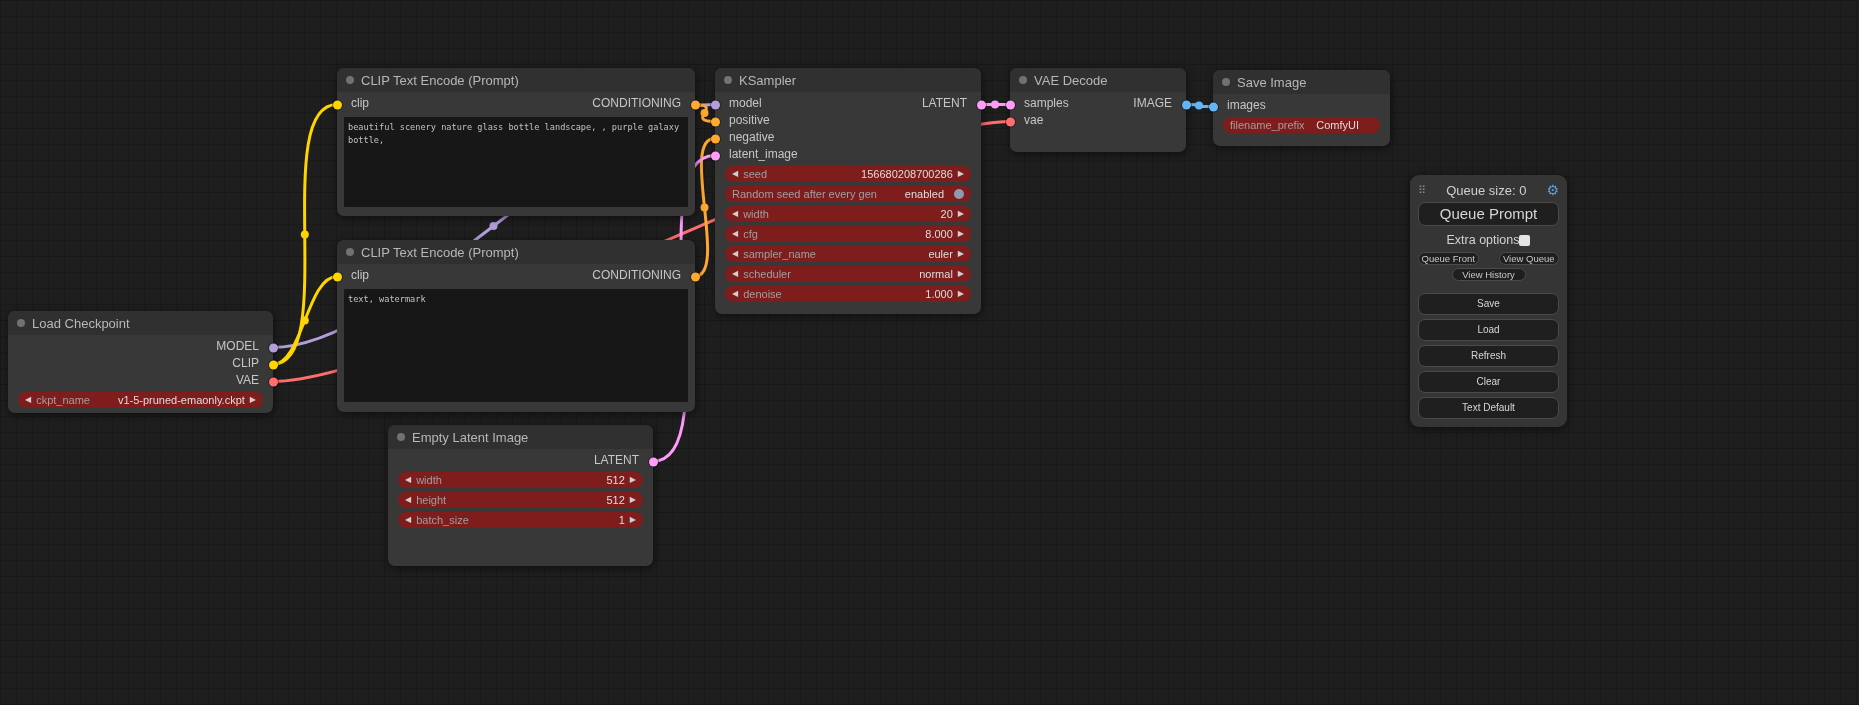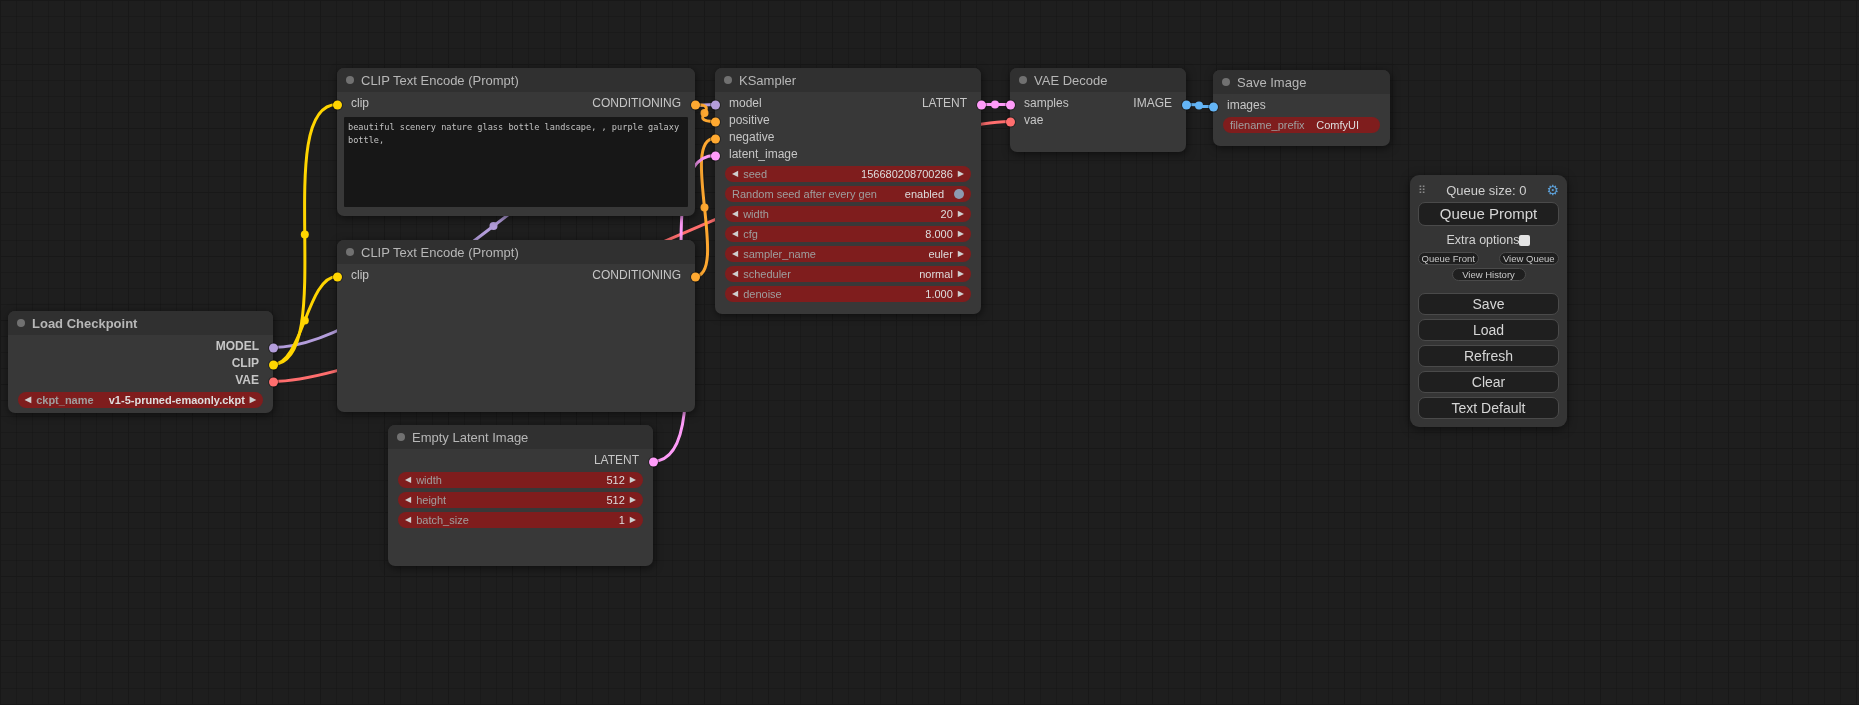--- a/index.html
+++ b/index.html
@@ -57,21 +57,21 @@
   #menu{position:absolute;left:1410px;top:175px;width:157px;z-index:3;
         background:#353535;border-radius:9px;box-shadow:0 2px 10px rgba(0,0,0,.55);
         padding:6px 8px 8px;}
   .mtop{display:flex;align-items:center;height:18px;color:#cfcfcf;font-size:13px;}
   .drag{color:#8a8a8a;font-size:11px;flex:none;}
   .qsize{flex:1;text-align:center;}
   .gear{color:#5c9fd6;font-size:14px;flex:none;}
   .btn{width:100%;background:#1f1f1f;border:1px solid #4a4a4a;border-radius:7px;
        color:#d6d6d6;text-align:center;cursor:default;}
   .btn.big{height:24px;line-height:22px;margin-top:3px;font-size:15px;}
-  .btn.act{height:22px;line-height:20px;margin-top:4px;font-size:14px;}
+  .btn.act{height:22px;line-height:20px;margin-top:4px;font-size:10px;}
   .btn.first{margin-top:12px;}
   .extra{display:flex;align-items:center;justify-content:center;
          margin-top:7px;color:#d2d2d2;font-size:12.5px;}
   .chk{width:11px;height:11px;background:#e4e4e4;border-radius:2px;flex:none;}
   .srow{display:flex;gap:20px;margin-top:5px;}
   .sbtn{flex:1;height:13px;line-height:11px;background:#1f1f1f;border:1px solid #4a4a4a;
         border-radius:8px;color:#c9c9c9;font-size:9.5px;text-align:center;white-space:nowrap;}
   .vh{width:74px;margin:3px auto 0;flex:none;display:block;}
 </style>
 </head>
@@ -90,21 +90,21 @@
   <circle class="m-model" cx="493.5" cy="226" r="4"></circle>
   <circle class="m-clip" cx="304.8" cy="234.5" r="4"></circle>
   <circle class="m-clip" cx="304.8" cy="320.5" r="4"></circle>
   <circle class="m-cond" cx="704.5" cy="113" r="4"></circle>
   <circle class="m-cond" cx="704.5" cy="207.5" r="4"></circle>
   <circle class="m-latent" cx="683.5" cy="308.5" r="4"></circle>
   <circle class="m-latent" cx="995" cy="104.5" r="4"></circle>
   <circle class="m-image" cx="1199" cy="105.5" r="4"></circle>
 </svg>
 
-<div class="node" id="node-load-checkpoint" style="left:8px;top:311px;width:265px;height:102px;font-weight:bold;">
+<div class="node" id="node-load-checkpoint" style="left:8px;top:311px;width:265px;height:102px;">
   <div class="nhead">
     <span class="hdot"></span>
     <span class="ntitle">Load Checkpoint</span>
   </div>
   <div class="nbody">
     <div class="row out">
       <span>MODEL</span>
       <span class="slot-dot outp c-model"></span>
     </div>
     <div class="row out">
@@ -147,20 +147,21 @@
     <span class="hdot"></span>
     <span class="ntitle">CLIP Text Encode (Prompt)</span>
   </div>
   <div class="nbody">
     <div class="row dual">
       <span>clip</span>
       <span>CONDITIONING</span>
       <span class="slot-dot in c-clip"></span>
       <span class="slot-dot outp c-cond"></span>
     </div>
+    <div class="prompt">text, watermark</div>
   </div>
 </div>
 
 <div class="node" id="node-empty-latent" style="left:388px;top:425px;width:265px;height:141px;">
   <div class="nhead">
     <span class="hdot"></span>
     <span class="ntitle">Empty Latent Image</span>
   </div>
   <div class="nbody">
     <div class="row out">

